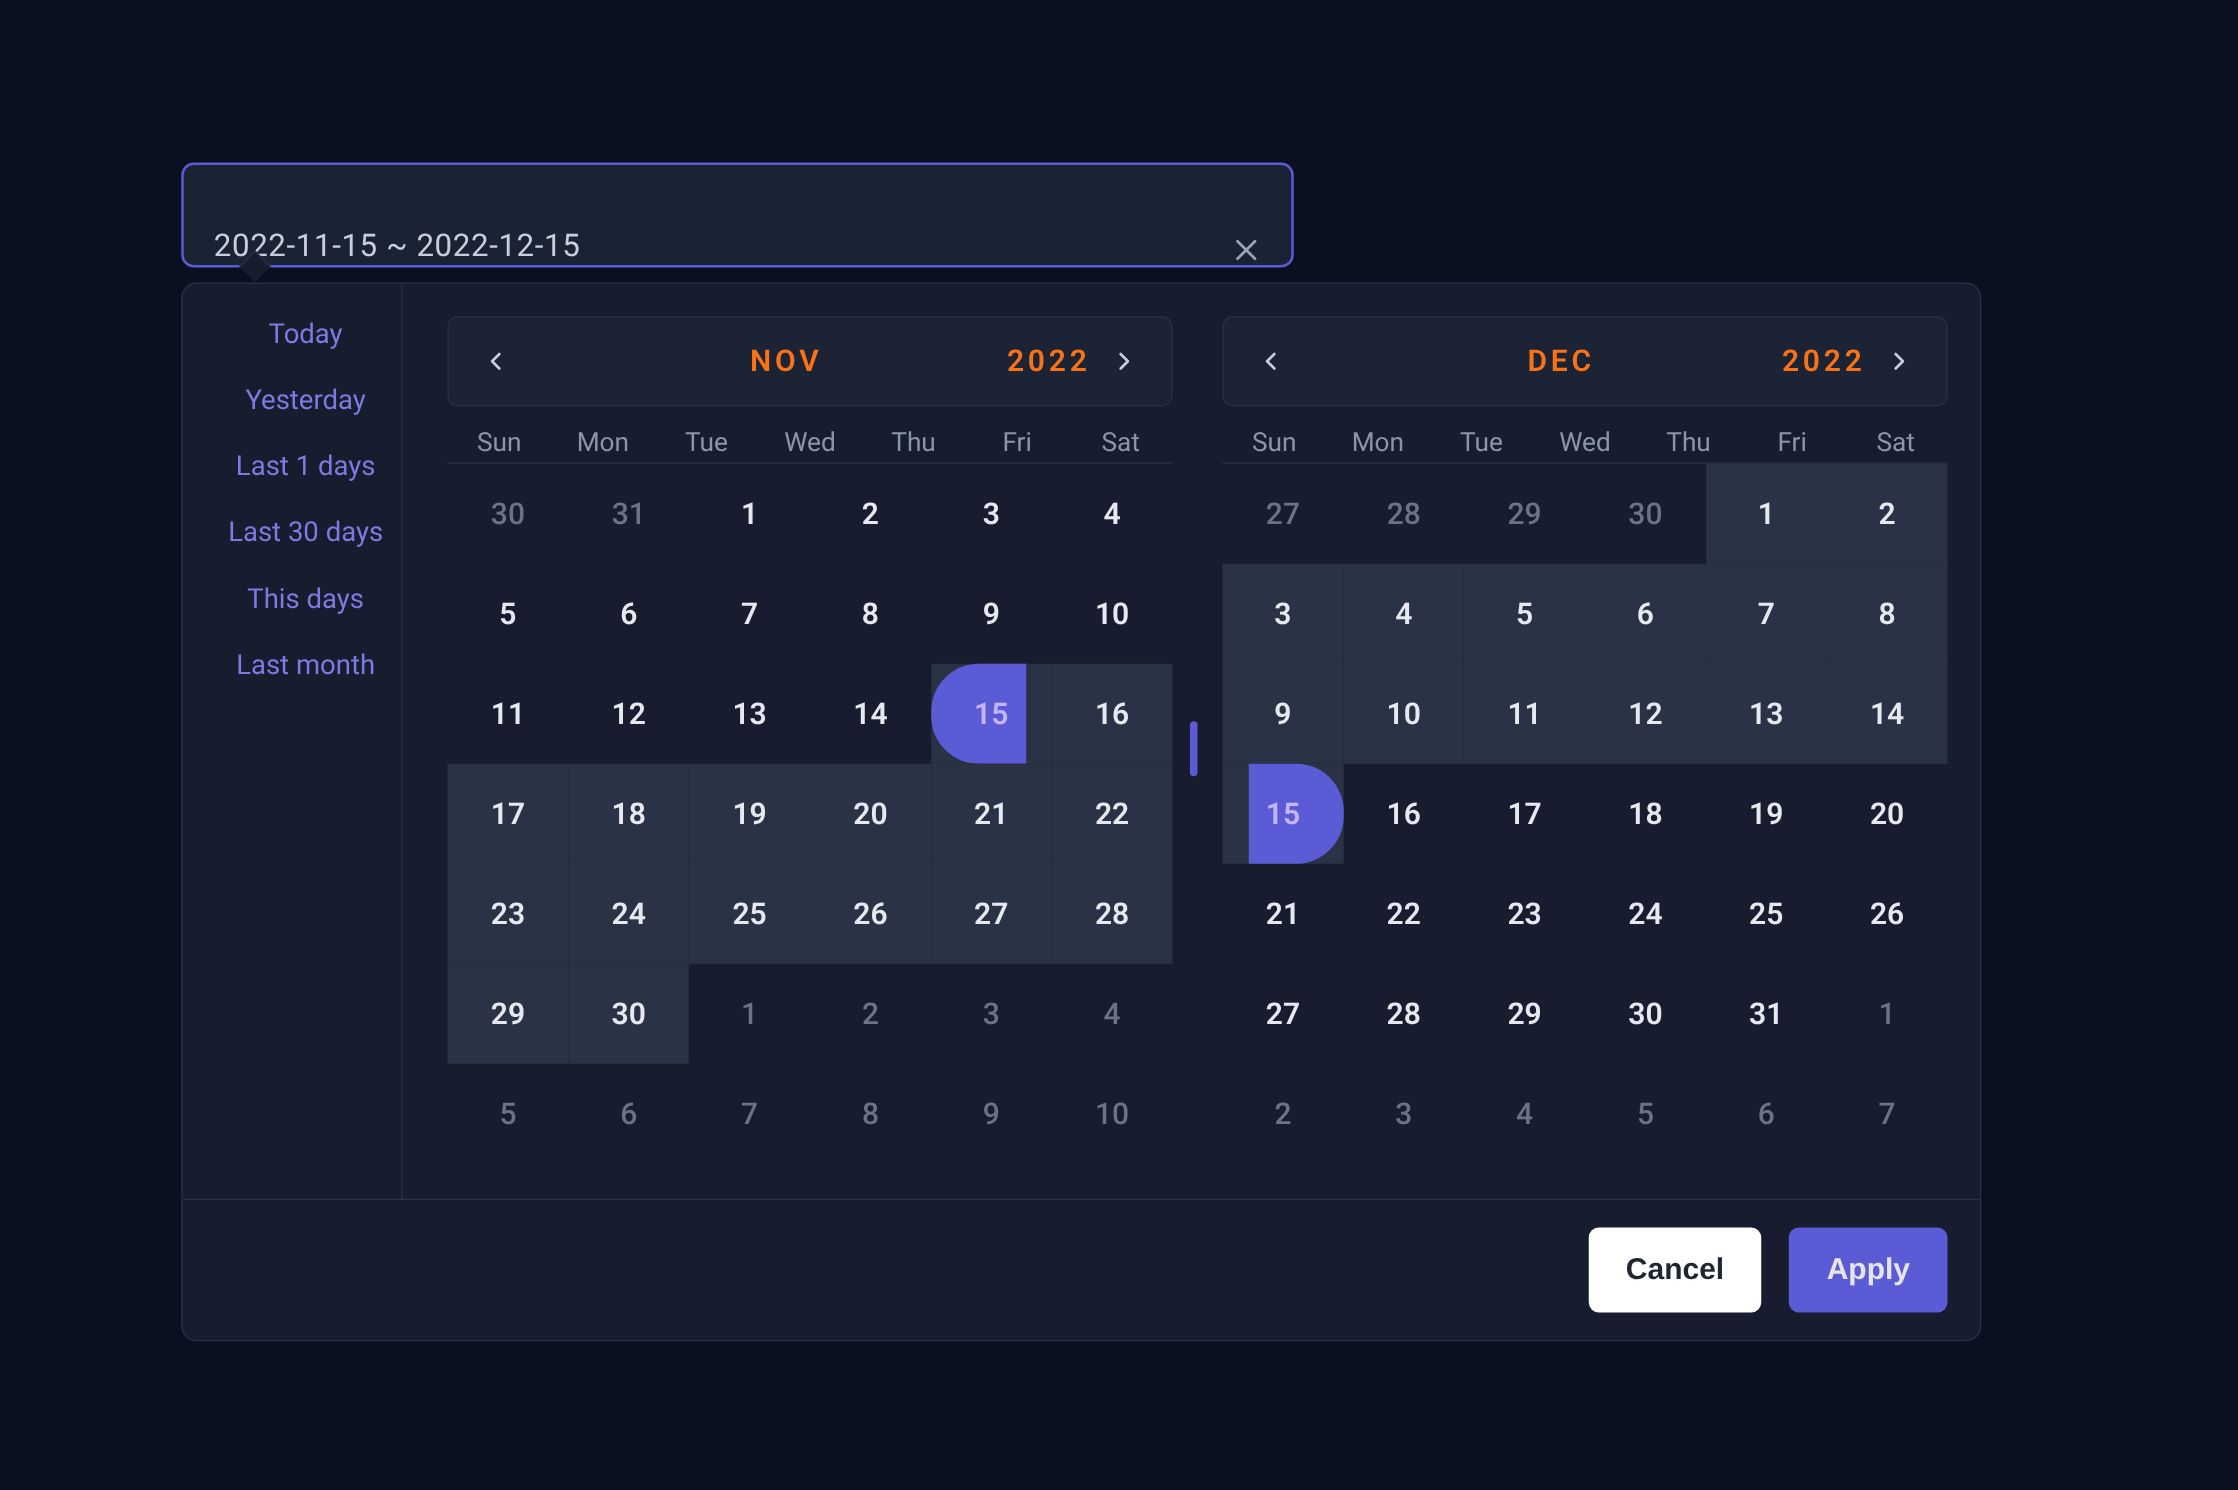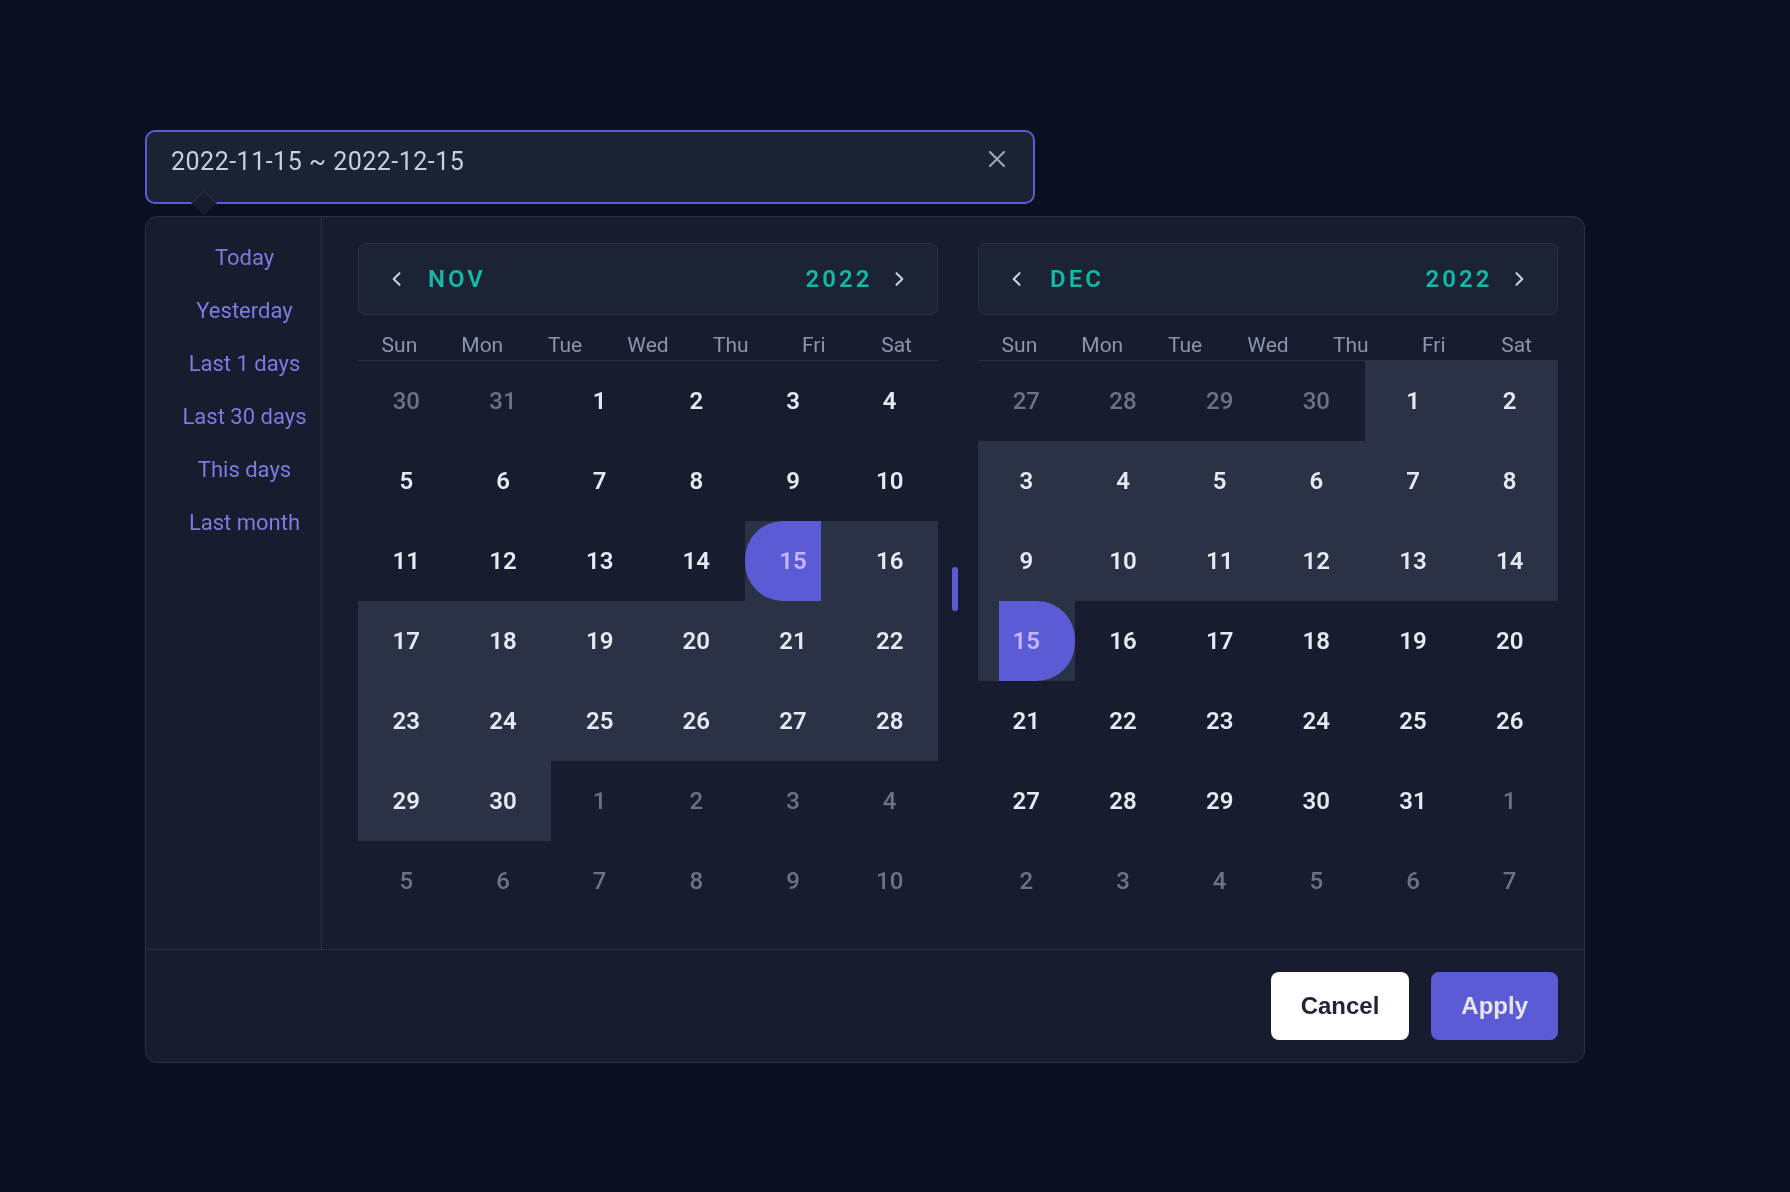--- a/index.html
+++ b/index.html
@@ -8,27 +8,27 @@
     font-family: -apple-system, BlinkMacSystemFont, "Segoe UI", Roboto, Helvetica, Arial, sans-serif;
     width: 1790px;
     height: 1192px;
     padding: 130px 0 0 145px;
     color: #e6e9f0;
   }
 
   
   .input-wrap {
     width: 890px;
-    height: 74px;
+    height: 84px;
     border: 2px solid #5b5bd6;
     border-radius: 10px;
     background: #1a2333;
     display: flex;
-    align-items: flex-start;
-    padding: 15px 24px;
+    align-items: flex-end;
+    padding: 0 24px;
     justify-content: space-between;
     position: relative;
   }
   .input-text { font-size: 25px; color: #c8cfdb; letter-spacing: .5px; }
   .clear-icon { width: 24px; height: 24px; color: #9aa4b4; cursor: pointer; }
   .caret {
     position:absolute;
     left:48px;
     bottom:-10px;
     width:18px;
@@ -73,21 +73,21 @@
   .cal-header {
     height:72px;
     border:1px solid #2a3346;
     border-radius:8px;
     display:flex; align-items:center;
     padding:0 18px;
     background:#1b2334;
   }
   .nav-btn { width:40px; height:40px; display:flex;align-items:center;justify-content:center; color:#c8cfdb; cursor:pointer; border-radius:6px;}
   .nav-btn svg{width:20px;height:20px;}
-  .cal-title { flex:1; display:flex; justify-content:space-between; gap:130px; font-size:24px; letter-spacing:3px; color:#14b8a6; font-weight:600;}
+  .cal-title { flex:1; display:flex; justify-content:flex-end; gap:130px; font-size:24px; letter-spacing:3px; color:#f97316; font-weight:600;}
   .cal-title span{min-width:80px; text-align:center;}
 
   .weekdays { display:grid; grid-template-columns:repeat(7,1fr); margin-top:18px; border-bottom:1px solid #2a3346; padding-bottom:3px;}
   .weekdays span{ text-align:center; font-size:21px; color:#8b95a8; }
 
   .days { display:grid; grid-template-columns:repeat(6,1fr); }
   .day {
     height:80px; display:flex; align-items:center; justify-content:center;
     font-size:24px; font-weight:600; color:#e6e9f0; cursor:pointer; position:relative;
   }

